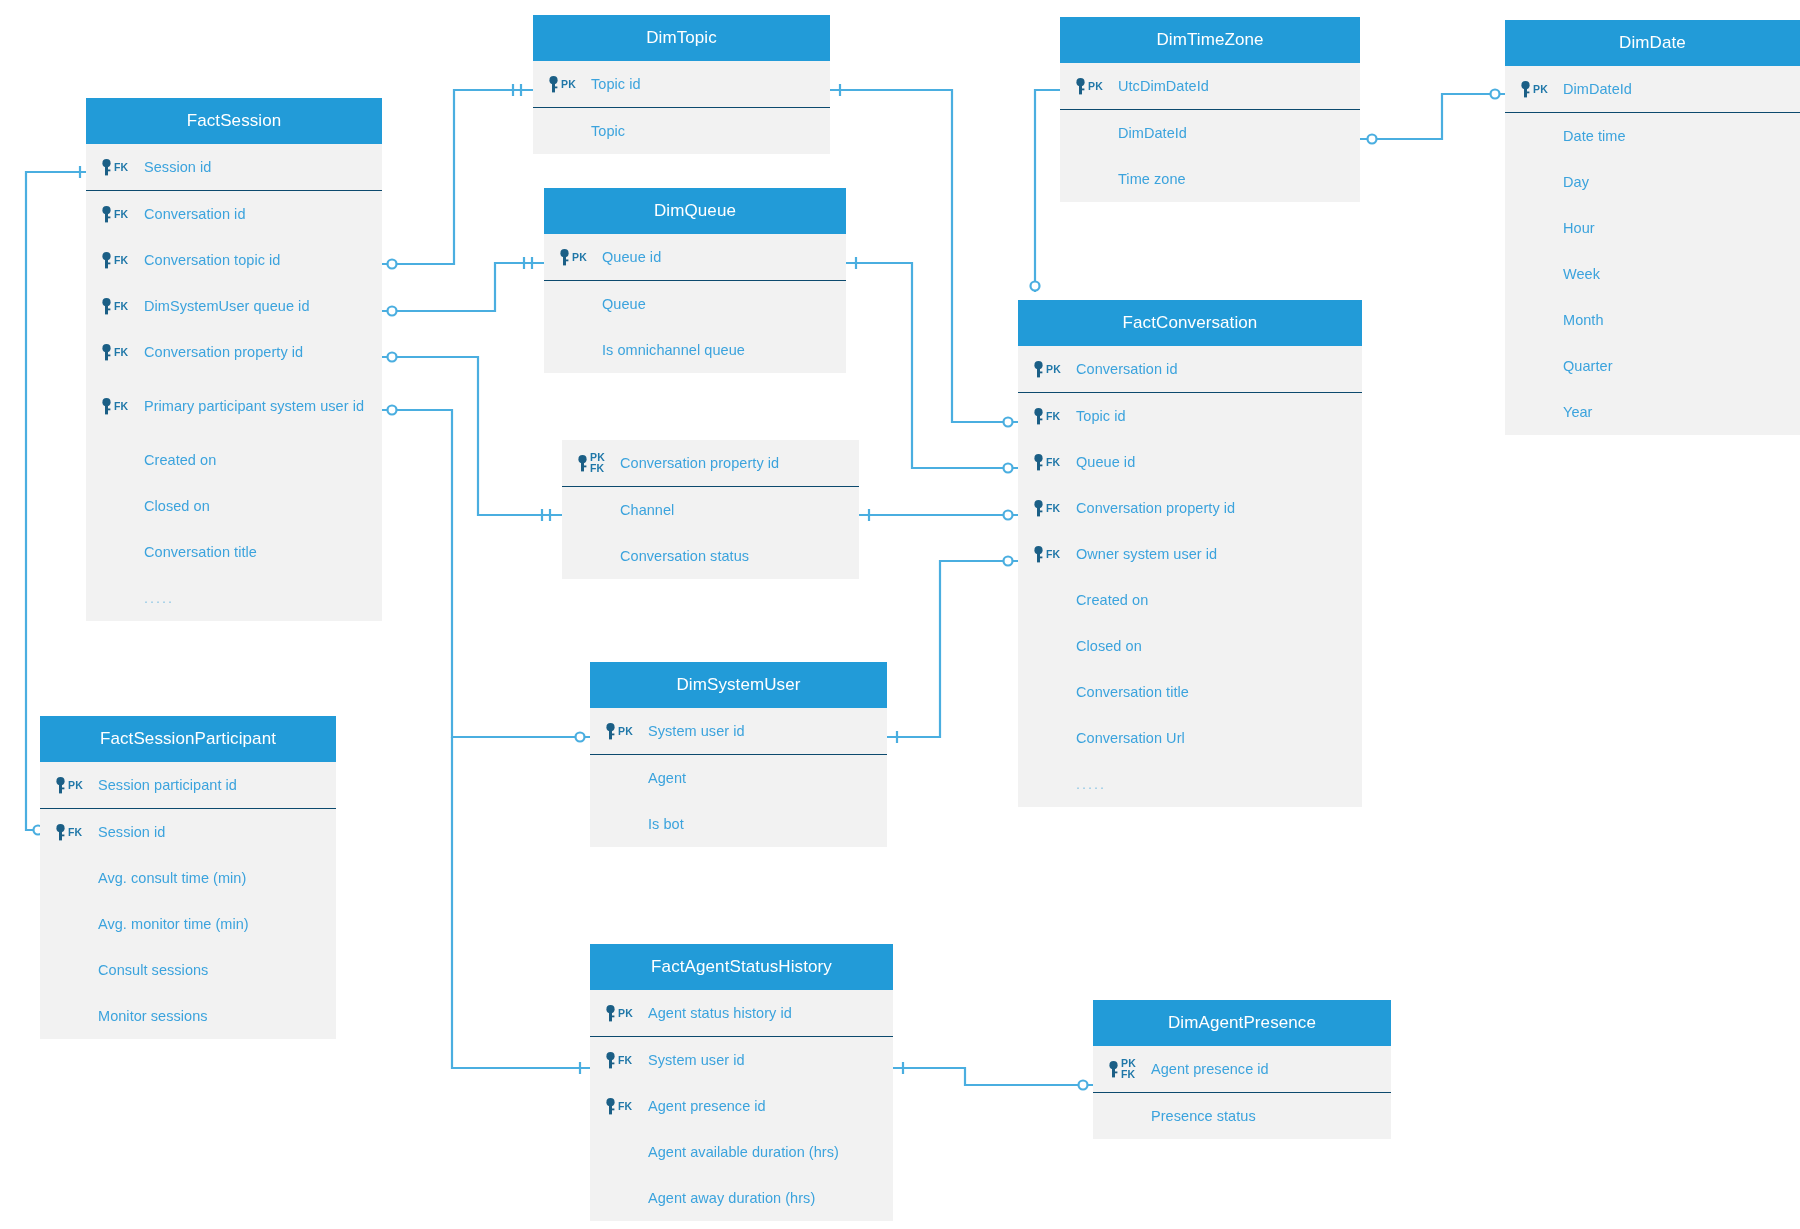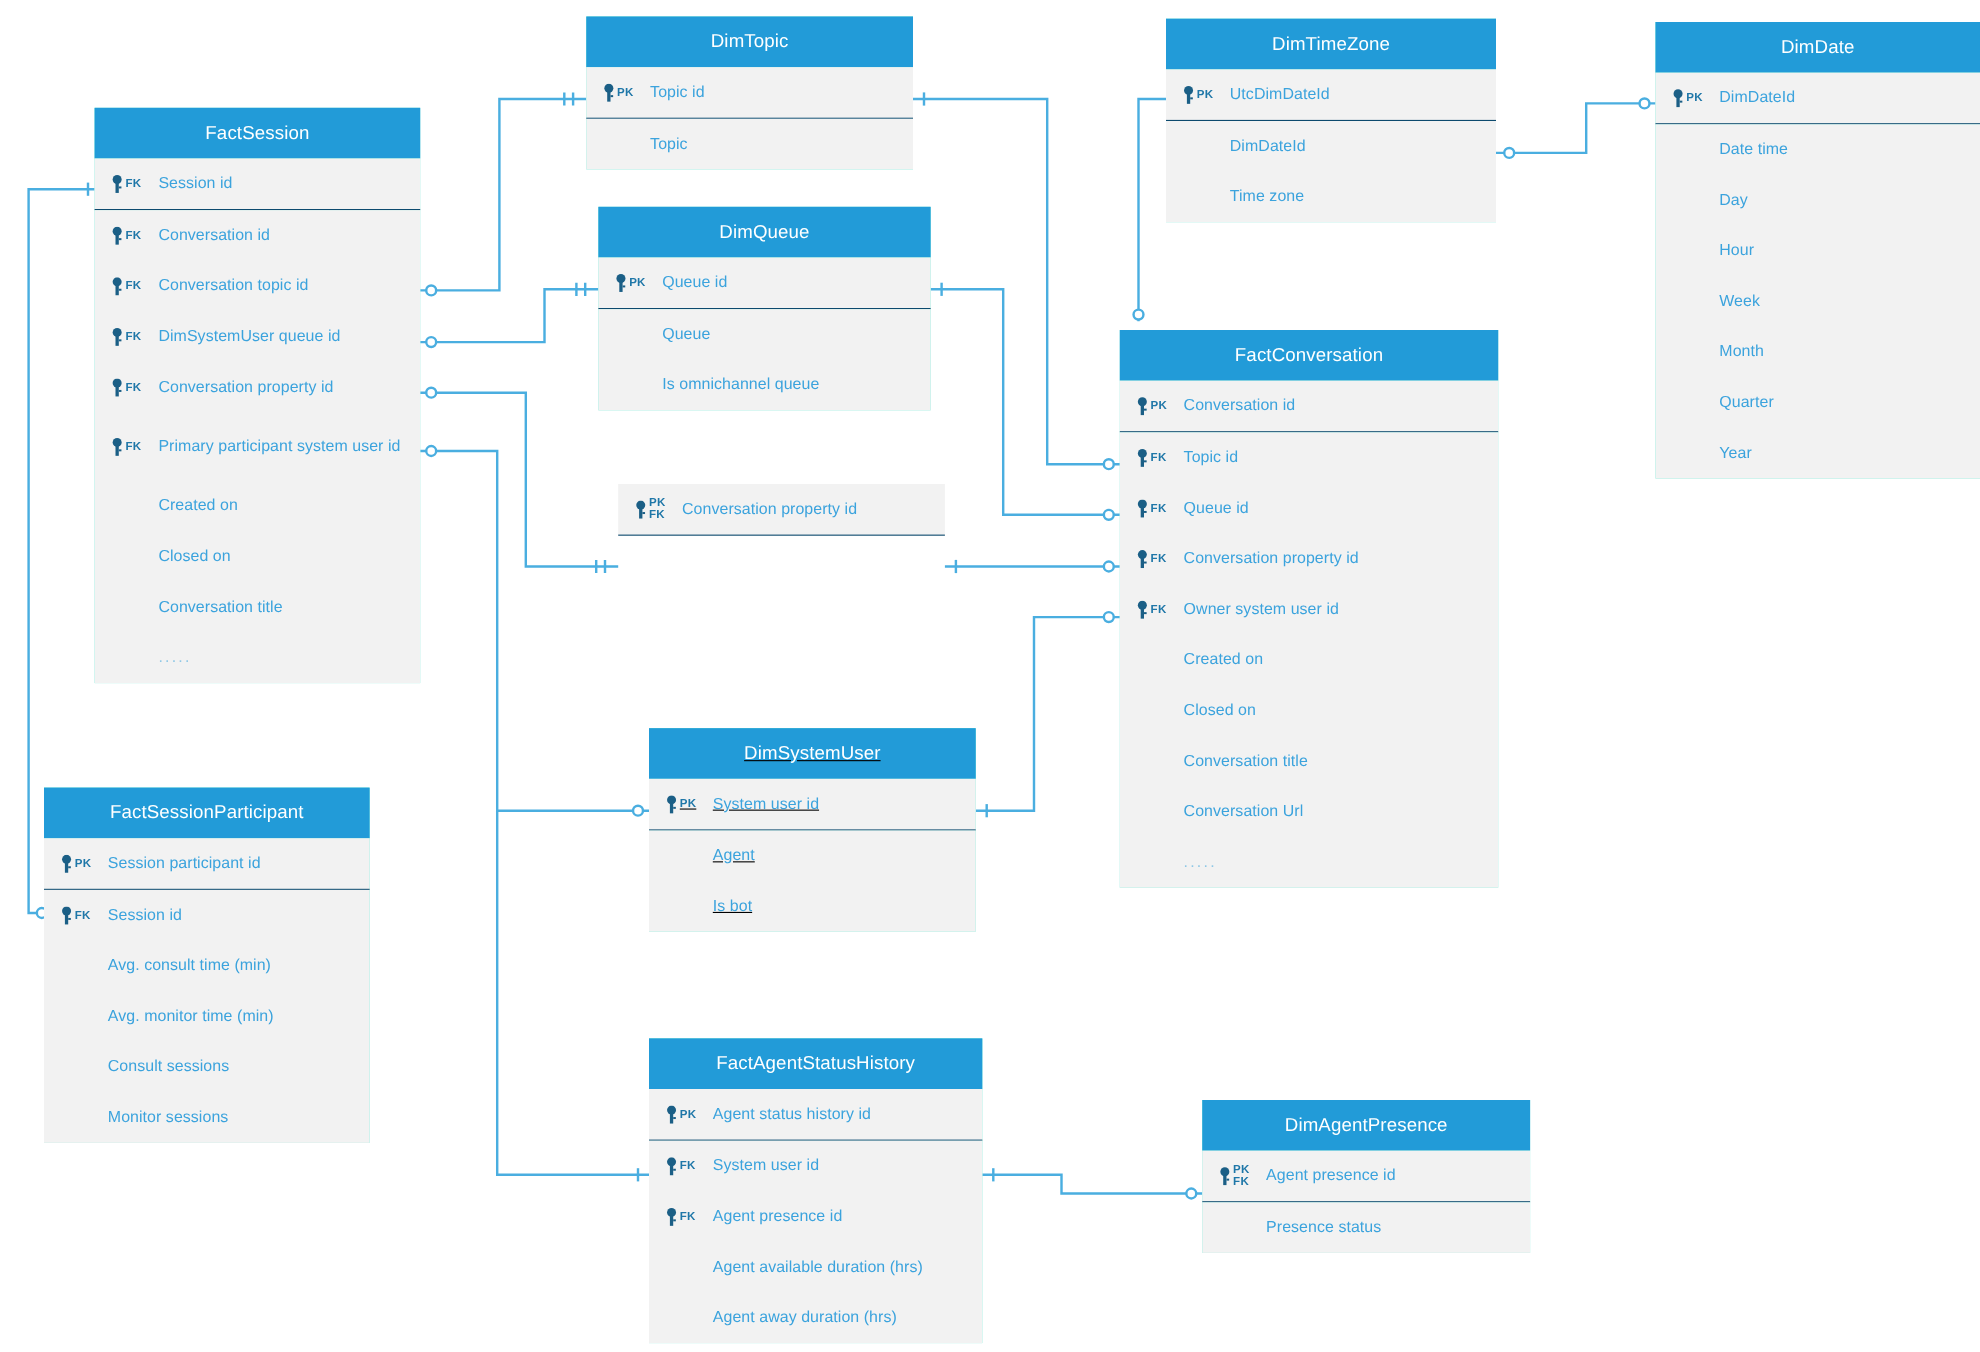--- a/index.html
+++ b/index.html
@@ -24,21 +24,21 @@
     left: 0;
     top: 0;
     width: 1800px;
     height: 1229px;
     pointer-events: none;
     z-index: 1;
   }
   .entity {
     position: absolute;
     z-index: 2;
-    background: #5eead4;
+    background: #a16207;
     box-sizing: border-box;
   }
   .entity-header {
     background: #229bd8;
     color: #ffffff;
     text-align: center;
     font-size: 17px;
     line-height: 46px;
     height: 46px;
     letter-spacing: 0.1px;
@@ -96,21 +96,21 @@
     color: #8fc8e6;
     letter-spacing: 2px;
   }
 
   
   #ent-factsession          { left: 86px;   top: 98px;   width: 296px; }
   #ent-factsessionparticipant { left: 40px; top: 706px;  width: 296px; margin-top: 10px; }
   #ent-dimtopic             { left: 533px;  top: 15px;   width: 297px; }
   #ent-dimqueue             { left: 544px;  top: 188px;  width: 302px; }
   #ent-dimconversationproperty { left: 562px; top: 440px; width: 297px; }
-  #ent-dimsystemuser        { left: 590px;  top: 662px;  width: 297px; text-decoration: underline; }
+  #ent-dimsystemuser        { left: 590px;  top: 662px;  width: 297px; }
   #ent-factagentstatushistory { left: 590px; top: 944px; width: 303px; }
   #ent-dimagentpresence     { left: 1093px; top: 1000px; width: 298px; }
   #ent-factconversation     { left: 1018px; top: 300px;  width: 344px; }
   #ent-dimtimezone          { left: 1060px; top: 17px;   width: 300px; }
   #ent-dimdate              { left: 1505px; top: 20px;   width: 295px; }
 </style>
 </head>
 <body>
 
 <div id="canvas">
@@ -383,20 +383,30 @@
               <rect x="8" y="10.5" width="2.4" height="1.8" fill="#1b5f86"></rect>
             </svg>
             <span class="keytag">
               <span>PK</span>
               <span>FK</span>
             </span>
           </span>
           <span class="attr-label">Conversation property id</span>
         </div>
     </div>
+    <div class="attr-group">
+      <div class="attr">
+          <span class="keycell blank"></span>
+          <span class="attr-label">Channel</span>
+        </div>
+      <div class="attr">
+          <span class="keycell blank"></span>
+          <span class="attr-label">Conversation status</span>
+        </div>
+    </div>
   </div>
 
   <div class="entity" id="ent-dimsystemuser">
     <div class="entity-header">DimSystemUser</div>
     <div class="pk-group">
       <div class="attr">
           <span class="keycell">
             <svg class="key-icon" viewBox="0 0 13 17">
               <circle cx="6.5" cy="4.2" r="4.1" fill="#1b5f86"></circle>
               <rect x="5" y="6.8" width="3" height="9.6" fill="#1b5f86"></rect>

